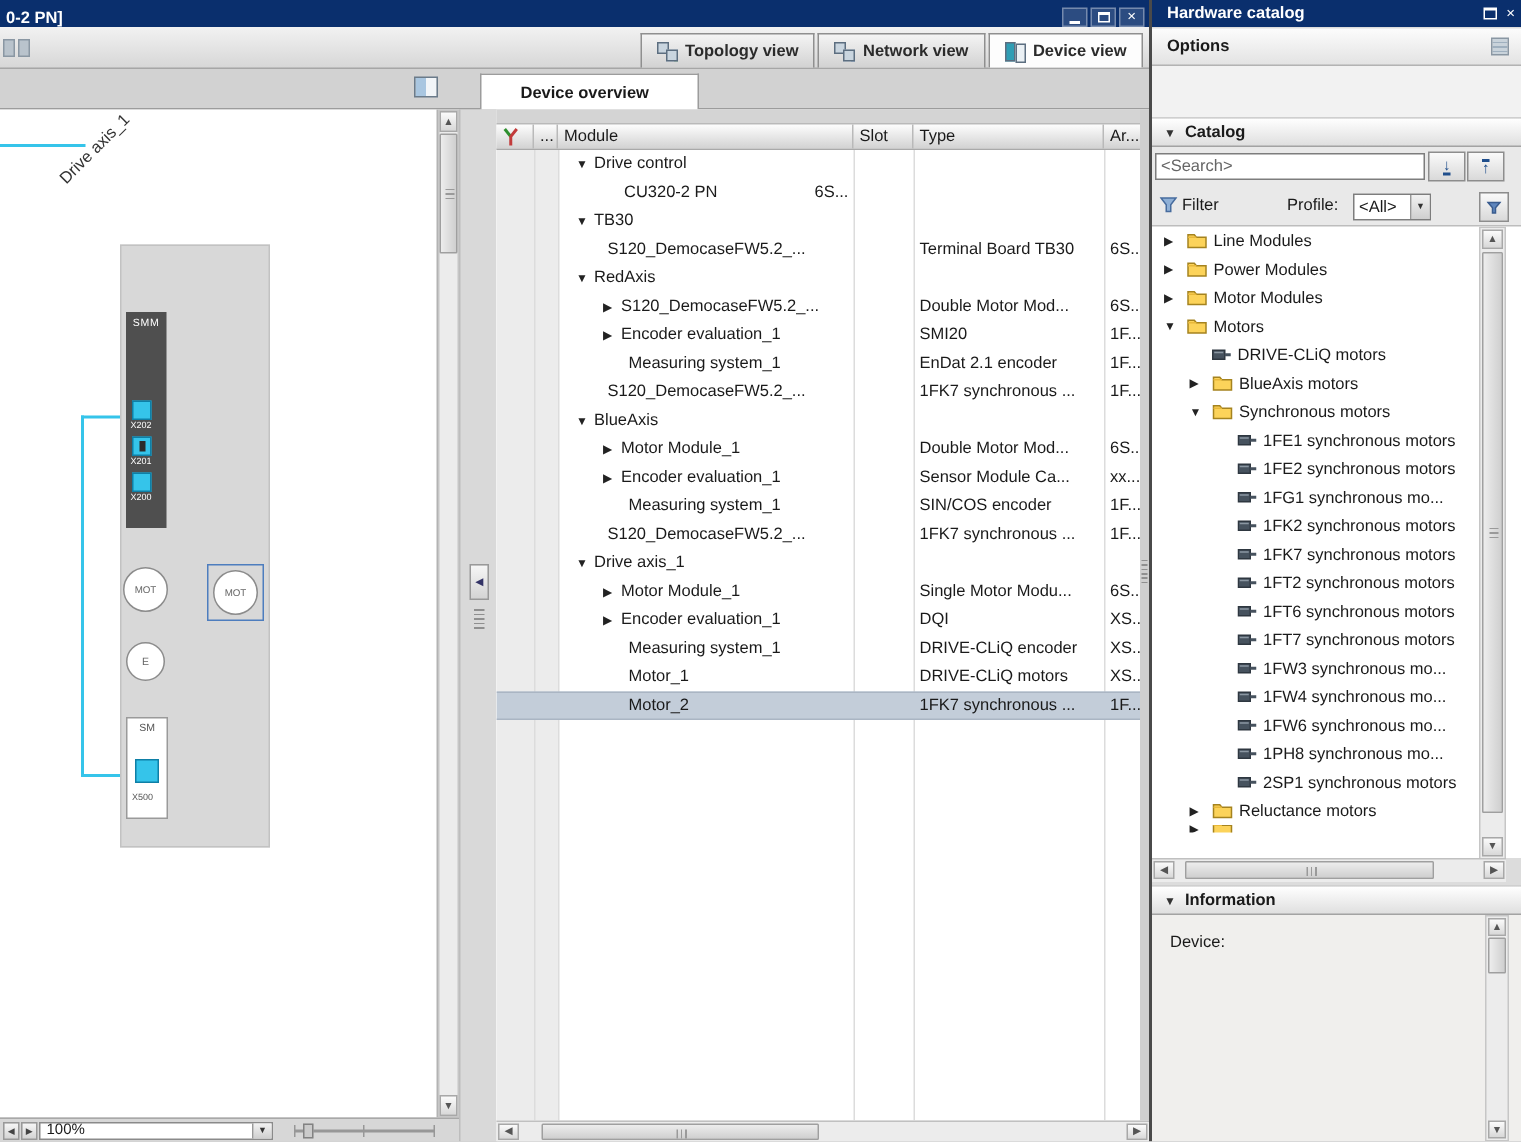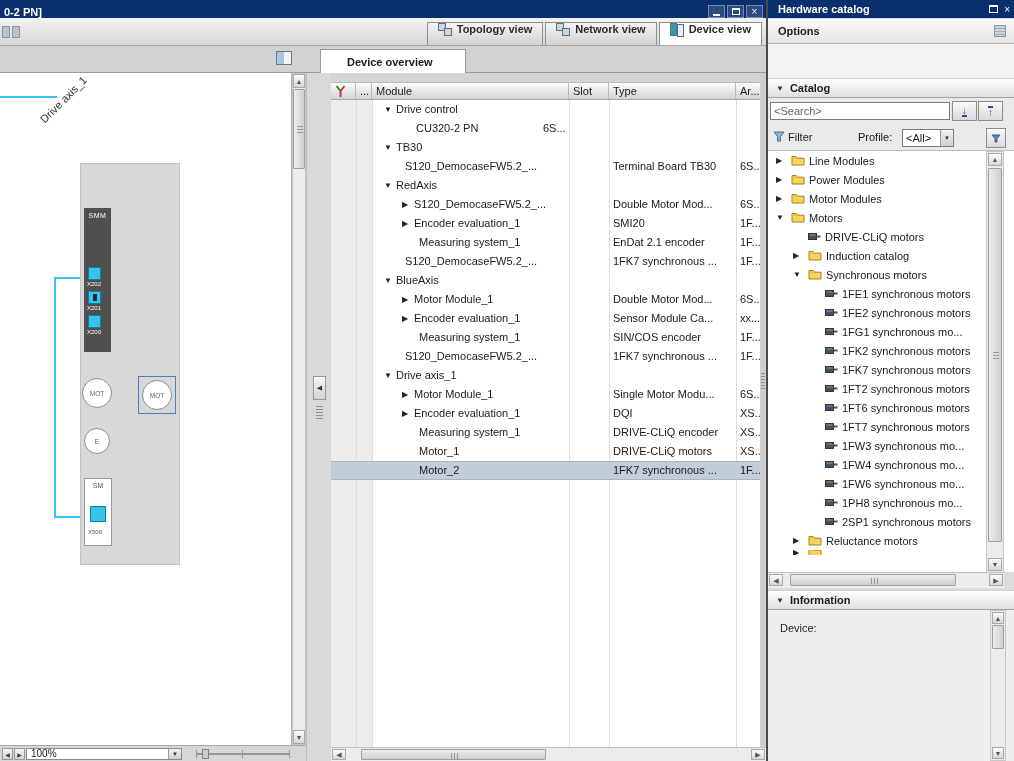--- a/index.html
+++ b/index.html
@@ -14,21 +14,21 @@
   .win-btns{display:flex;gap:2px;margin-right:3px}
   .win-btn{width:17px;height:13px;background:rgba(255,255,255,.14);border:1px solid rgba(255,255,255,.35);display:flex;align-items:center;justify-content:center;color:#fff;font-size:10px;line-height:10px}
   .min-glyph{width:7px;height:2px;background:#fff;margin-top:6px}
   .max-glyph{width:8px;height:7px;border:1px solid #fff;border-top:2px solid #fff}
 
   
   #view-strip{left:0;top:18px;width:766px;height:28px;background:linear-gradient(#f2f2f2,#d7d7d7);border-bottom:1px solid #a6a6a6}
   .mini-tool{position:absolute;left:2px;top:8px;width:8px;height:12px;background:#b9c3cc;border:1px solid #8a97a3}
   .mini-tool2{left:12px}
   .view-tabs{position:absolute;right:4px;bottom:0;display:flex;align-items:flex-end}
-  .view-tab{height:23px;display:flex;align-items:flex-start;gap:5px;padding:0 10px;margin-left:2px;border:1px solid #8f8f8f;border-bottom:none;background:linear-gradient(#f4f4f4,#d2d2d2);cursor:default}
+  .view-tab{height:23px;display:flex;align-items:center;gap:5px;padding:0 10px;margin-left:2px;border:1px solid #8f8f8f;border-bottom:none;background:linear-gradient(#f4f4f4,#d2d2d2);cursor:default}
   .view-tab.selected{background:#fdfdfd}
   .vt-label{font-weight:bold;color:#2b2b2b;white-space:nowrap}
   .vt-icon{width:14px;height:13px;position:relative;display:inline-block}
   .vt-icon::before,.vt-icon::after{content:"";position:absolute;width:6px;height:6px;border:1px solid #5c6e80;background:#c9d5df}
   .vt-icon::before{left:0;top:0}
   .vt-icon::after{right:0;bottom:0}
   .view-tab[data-icon="topology"] .vt-icon{background:linear-gradient(45deg,transparent 42%,#4f9c3c 42% 58%,transparent 58%)}
   .view-tab[data-icon="network"] .vt-icon{background:linear-gradient(45deg,transparent 42%,#3f6fb5 42% 58%,transparent 58%)}
   .view-tab[data-icon="device"] .vt-icon::before{width:5px;height:11px;background:#2f9db4}
   .view-tab[data-icon="device"] .vt-icon::after{width:5px;height:11px;top:1px;background:#eaf0f4}
@@ -678,21 +678,21 @@
           <div class="tree-item" data-arrow="right" data-icon="folder" style="--lvl: 1;">
             <span class="t-arrow"></span>
             <span class="t-box">
               <span class="t-icon folder">
                 <svg width="14" height="11">
                   <path d="M1 1.5 H5.2 L6.6 3.2 H13 V10 H1 Z" fill="#fcd35a" stroke="#a5831f"></path>
                   <path d="M1 3.2 H6.6" stroke="#e8b83a"></path>
                 </svg>
               </span>
 
-              <span class="t-label">Induction catalog</span>
+              <span class="t-label">BlueAxis motors</span>
             </span>
           </div>
 
           <div class="tree-item" data-arrow="down" data-icon="folder" style="--lvl: 1;">
             <span class="t-arrow"></span>
             <span class="t-box">
               <span class="t-icon folder">
                 <svg width="14" height="11">
                   <path d="M1 1.5 H5.2 L6.6 3.2 H13 V10 H1 Z" fill="#fcd35a" stroke="#a5831f"></path>
                   <path d="M1 3.2 H6.6" stroke="#e8b83a"></path>

